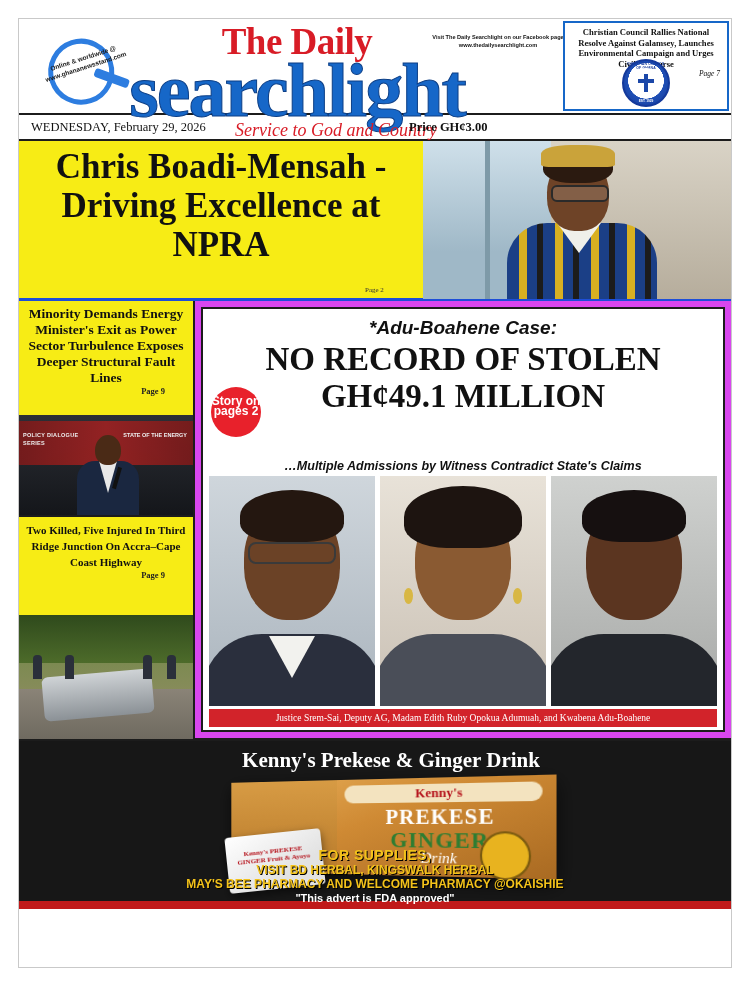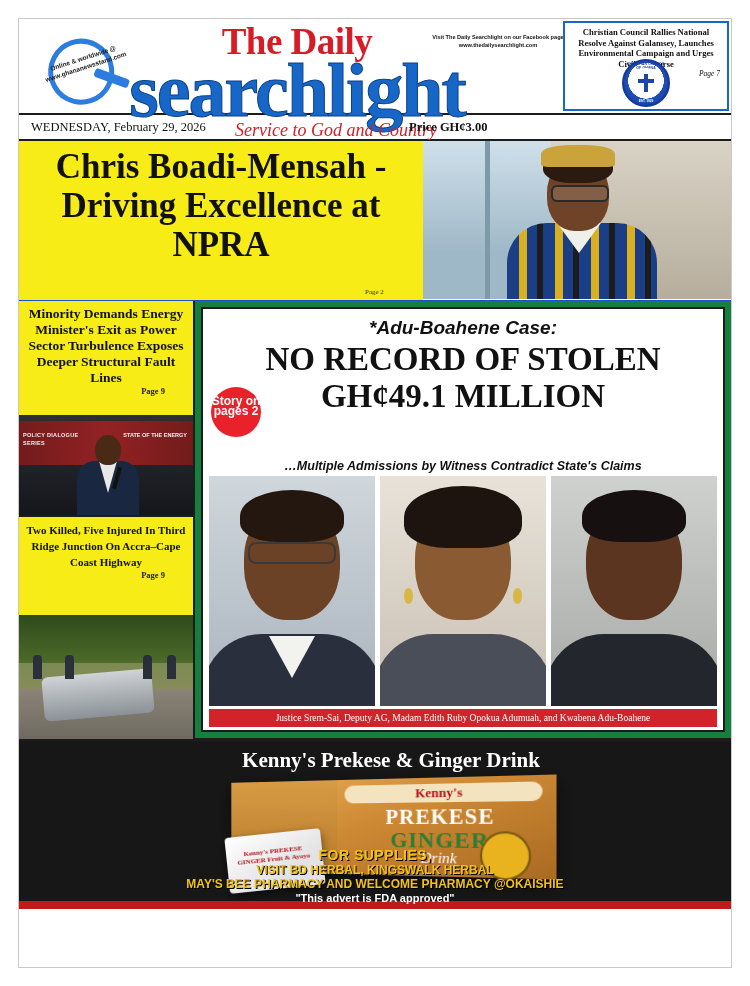--- a/index.html
+++ b/index.html
@@ -227,21 +227,21 @@
     font-family: "Liberation Serif", serif;
     font-weight: bold;
     font-size: 12.5px;
     color: #111;
   }
 
   
   .lead {
     position: relative;
     height: 160px;
-    border-bottom: 1px solid #1d4ed8;
+    border-bottom: 3px solid #1d4ed8;
     box-sizing: border-box;
   }
   .lead-yellow {
     position: absolute;
     left: 0; top: 0;
     width: 404px; height: 100%;
     background: #f7ec15;
   }
   .lead-headline {
     position: absolute;
@@ -478,21 +478,21 @@
     width: 9px; height: 24px;
     background: #2a2f3a;
     border-radius: 4px 4px 0 0;
   }
 
   .col-right {
     position: absolute;
     left: 176px; top: 0;
     right: 0; height: 100%;
     box-sizing: border-box;
-    background: #15803d;
+    background: #d946ef;
     padding: 6px 6px 6px 6px;
   }
   .main-box {
     position: relative;
     width: 100%;
     height: 100%;
     border: 2px solid #1c1c1c;
     box-sizing: border-box;
     background: #ffffff;
   }

